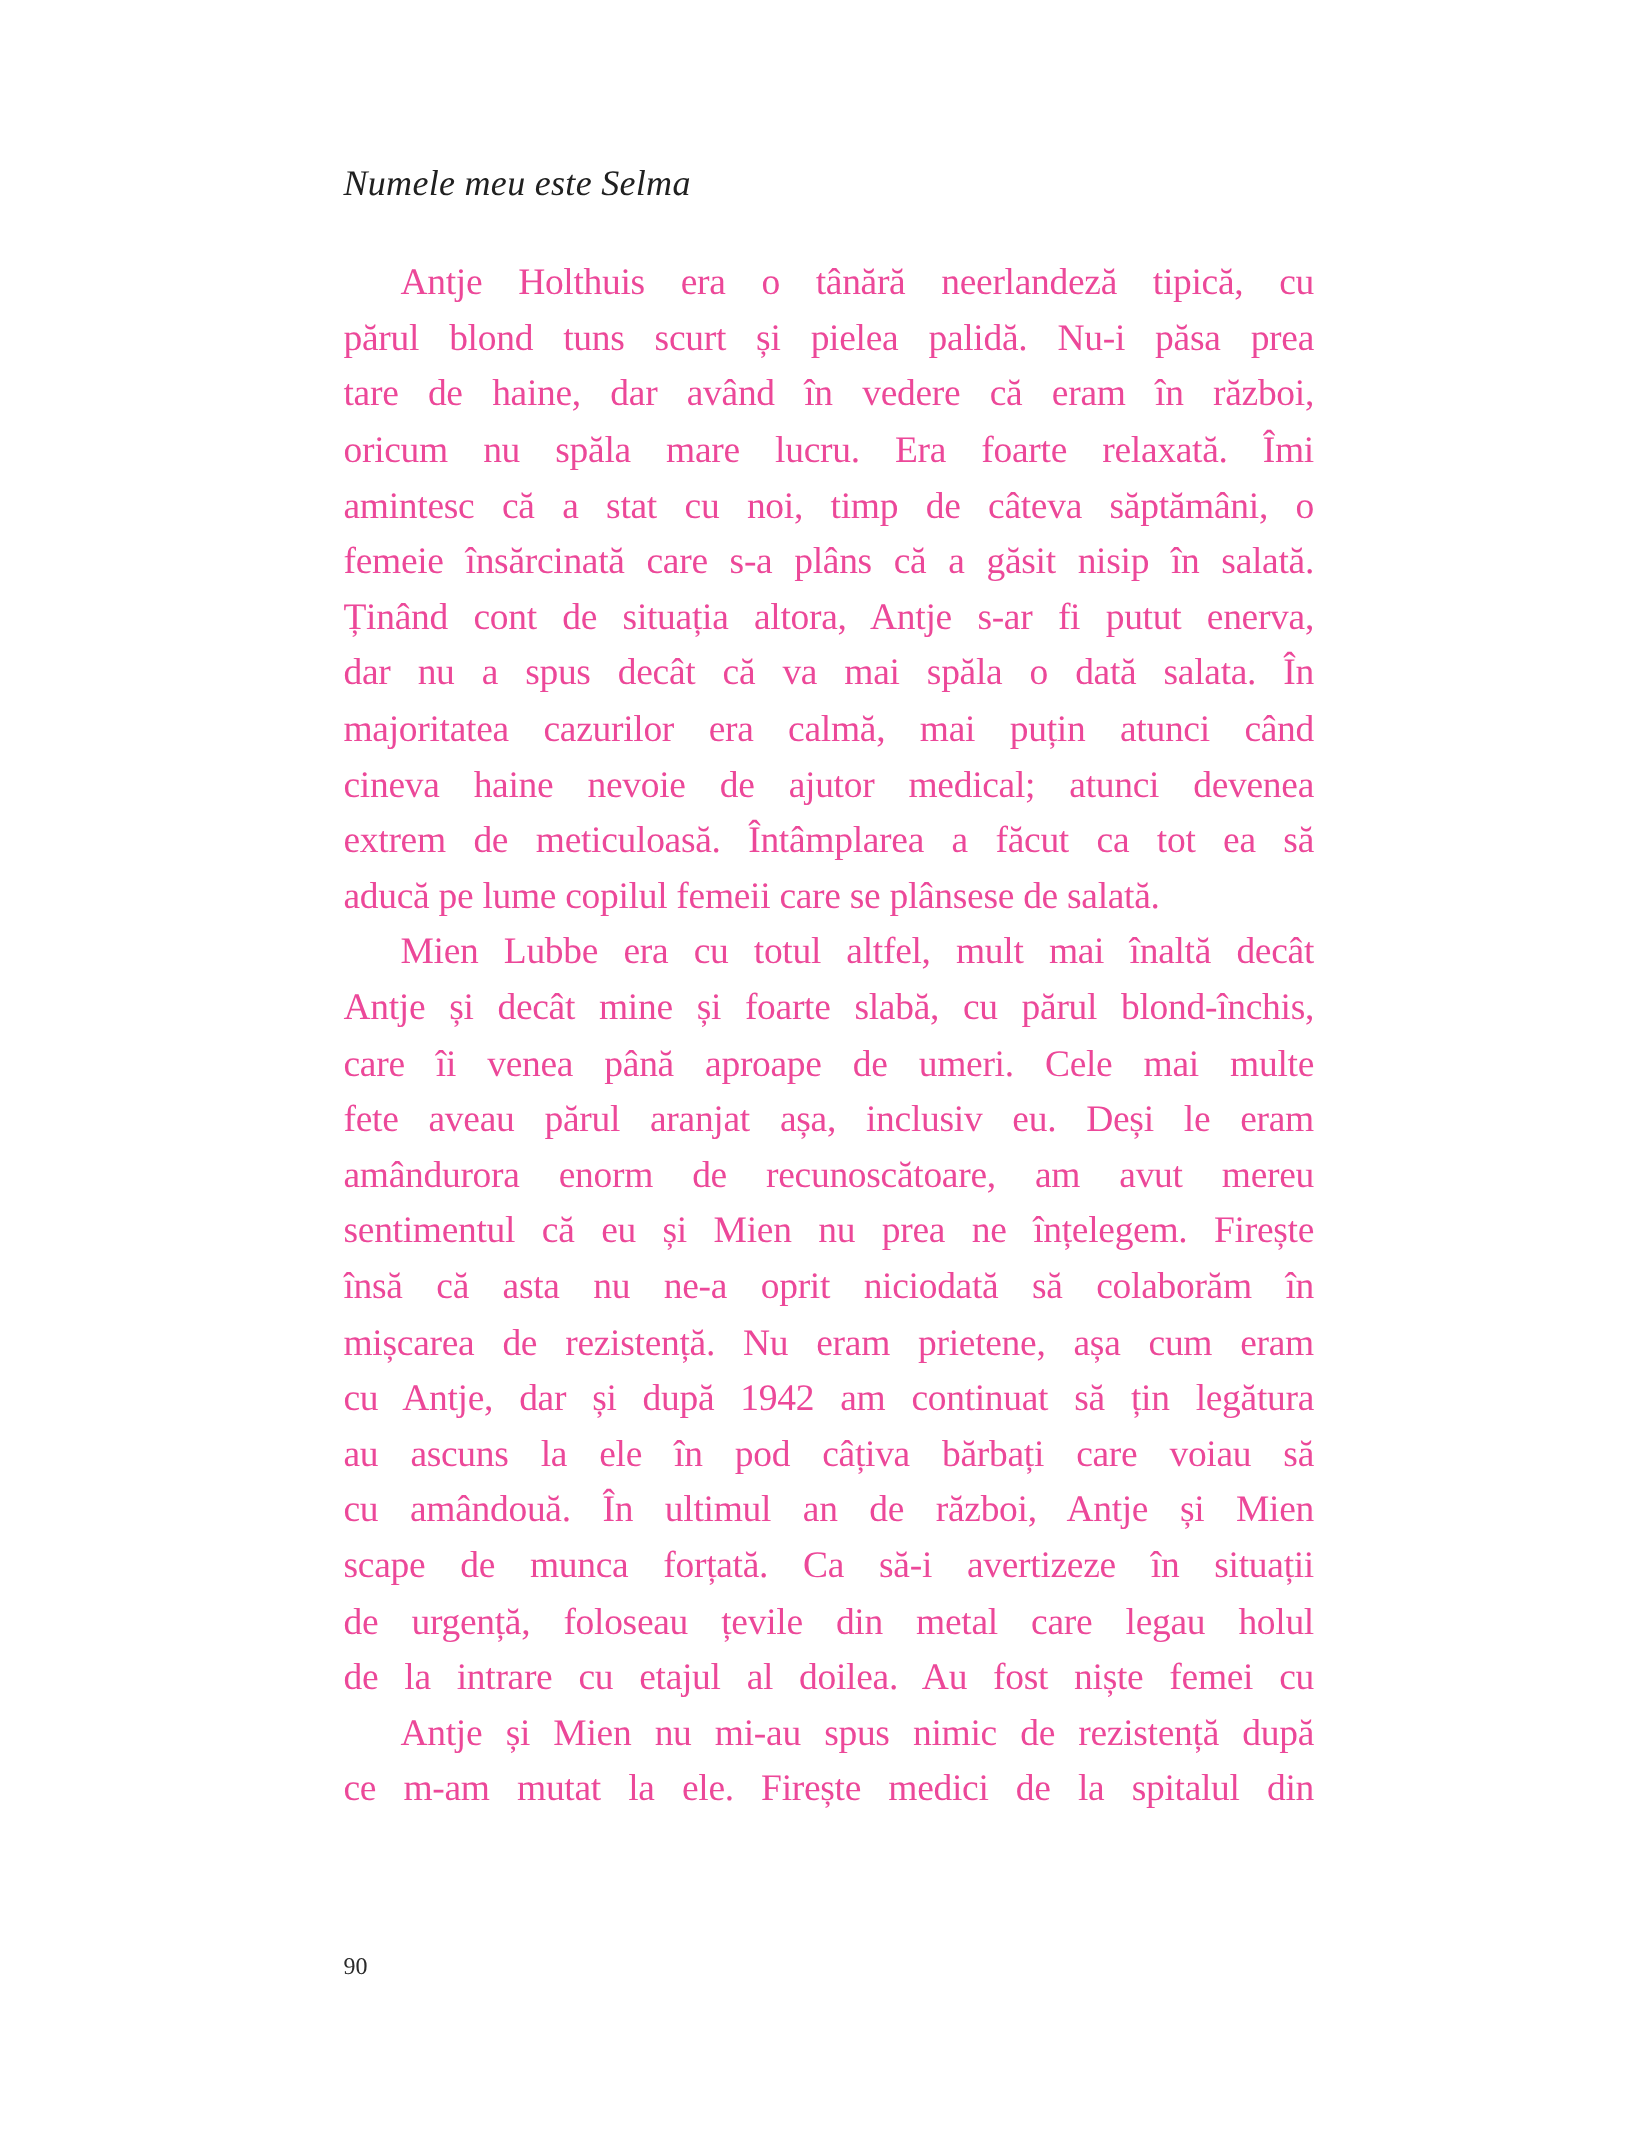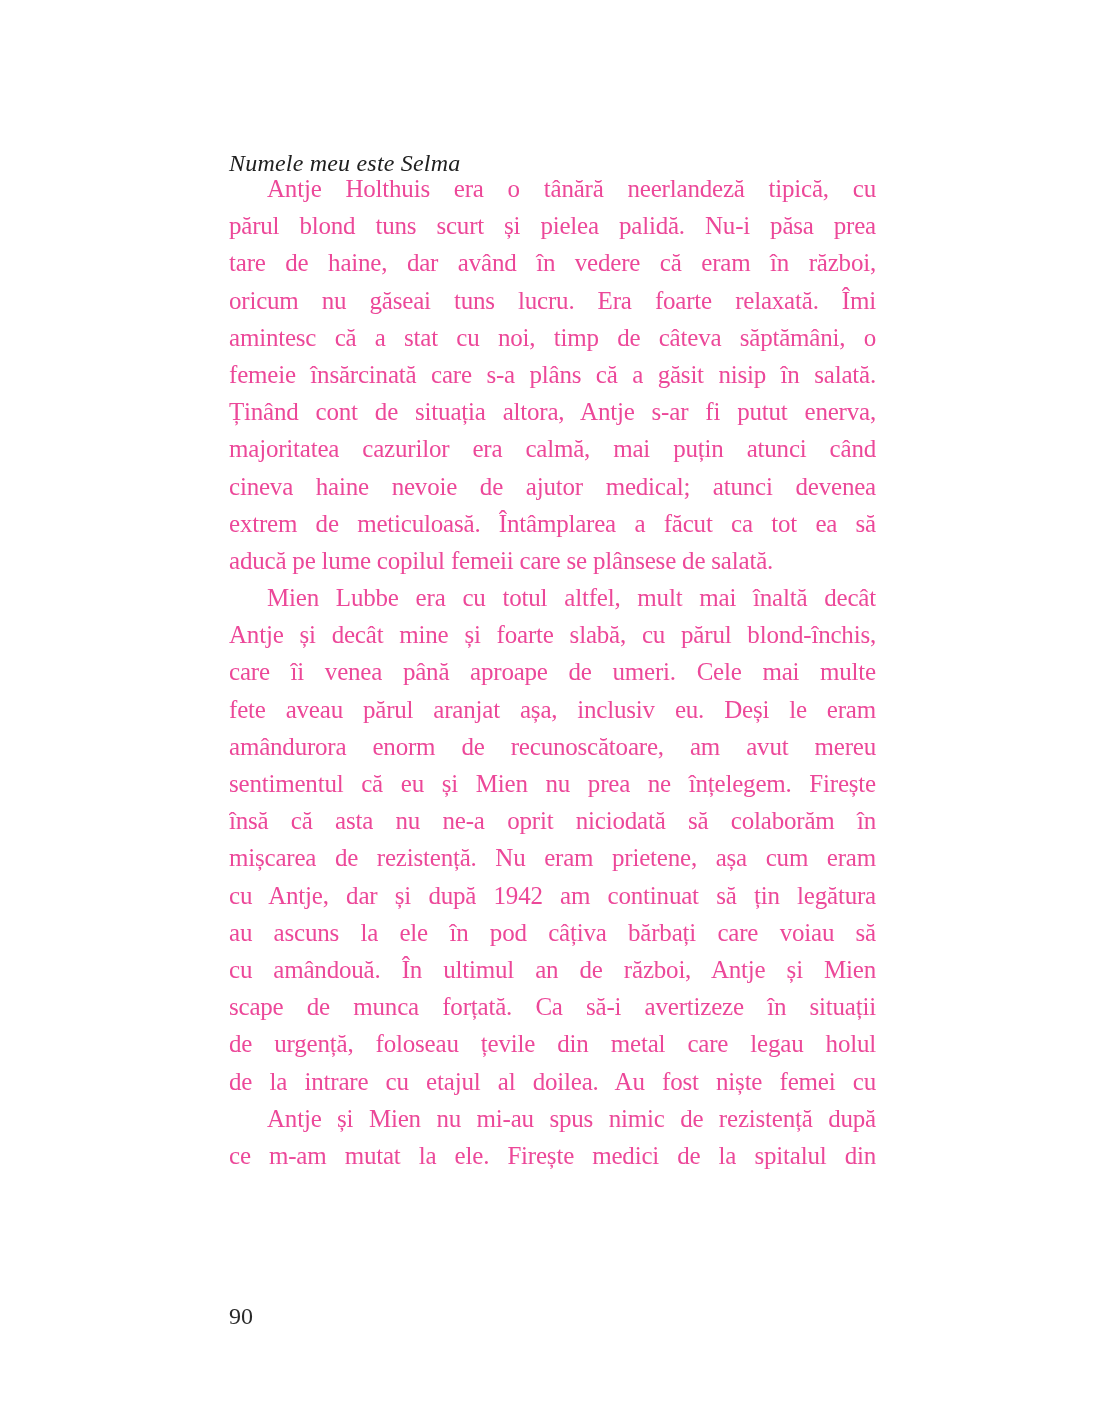--- a/index.html
+++ b/index.html
@@ -17,21 +17,20 @@
     overflow: hidden;
   }
   .running-header {
     position: absolute;
     left: 229px;
     top: 110px;
     font-size: 24px;
     font-style: italic;
     letter-spacing: 0.2px;
     color: #202020;
-    margin-top: 40px;
   }
   .body-text {
     position: absolute;
     left: 229px;
     top: 170px;
     width: 647px;
   }
   .para { margin: 0; padding: 0; }
   .line {
     font-size: 25px;
@@ -43,41 +42,42 @@
     text-justify: inter-word;
     overflow: hidden;
     color: #ec4899;
   }
   .line.indent { text-indent: 38px; }
   .line.end { text-align-last: left; }
   .page-number {
     position: absolute;
     left: 229px;
     top: 1303px;
-    font-size: 24px;
+    font-size: 16px;
     color: #2a2a2a;
   }
 </style>
 </head>
 <body>
 
 <div class="page">
 
   <div class="running-header">Numele meu este Selma</div>
 
   <div class="body-text">
 
     <div class="para">
       <div class="line indent">Antje Holthuis era o tânără neerlandeză tipică, cu</div>
       <div class="line">părul blond tuns scurt și pielea palidă. Nu-i păsa prea</div>
       <div class="line">tare de haine, dar având în vedere că eram în război,</div>
-      <div class="line">oricum nu găseai tuns lucru. Era foarte relaxată. Îmi</div>
+      <div class="line">oricum nu spăla mare lucru. Era foarte relaxată. Îmi</div>
       <div class="line">amintesc că a stat cu noi, timp de câteva săptămâni, o</div>
       <div class="line">femeie însărcinată care s-a plâns că a găsit nisip în salată.</div>
       <div class="line">Ținând cont de situația altora, Antje s-ar fi putut enerva,</div>
+      <div class="line">dar nu a spus decât că va mai spăla o dată salata. În</div>
       <div class="line">majoritatea cazurilor era calmă, mai puțin atunci când</div>
       <div class="line">cineva haine nevoie de ajutor medical; atunci devenea</div>
       <div class="line">extrem de meticuloasă. Întâmplarea a făcut ca tot ea să</div>
       <div class="line end">aducă pe lume copilul femeii care se plânsese de salată.</div>
     </div>
 
     <div class="para">
       <div class="line indent">Mien Lubbe era cu totul altfel, mult mai înaltă decât</div>
       <div class="line">Antje și decât mine și foarte slabă, cu părul blond-închis,</div>
       <div class="line">care îi venea până aproape de umeri. Cele mai multe</div>

